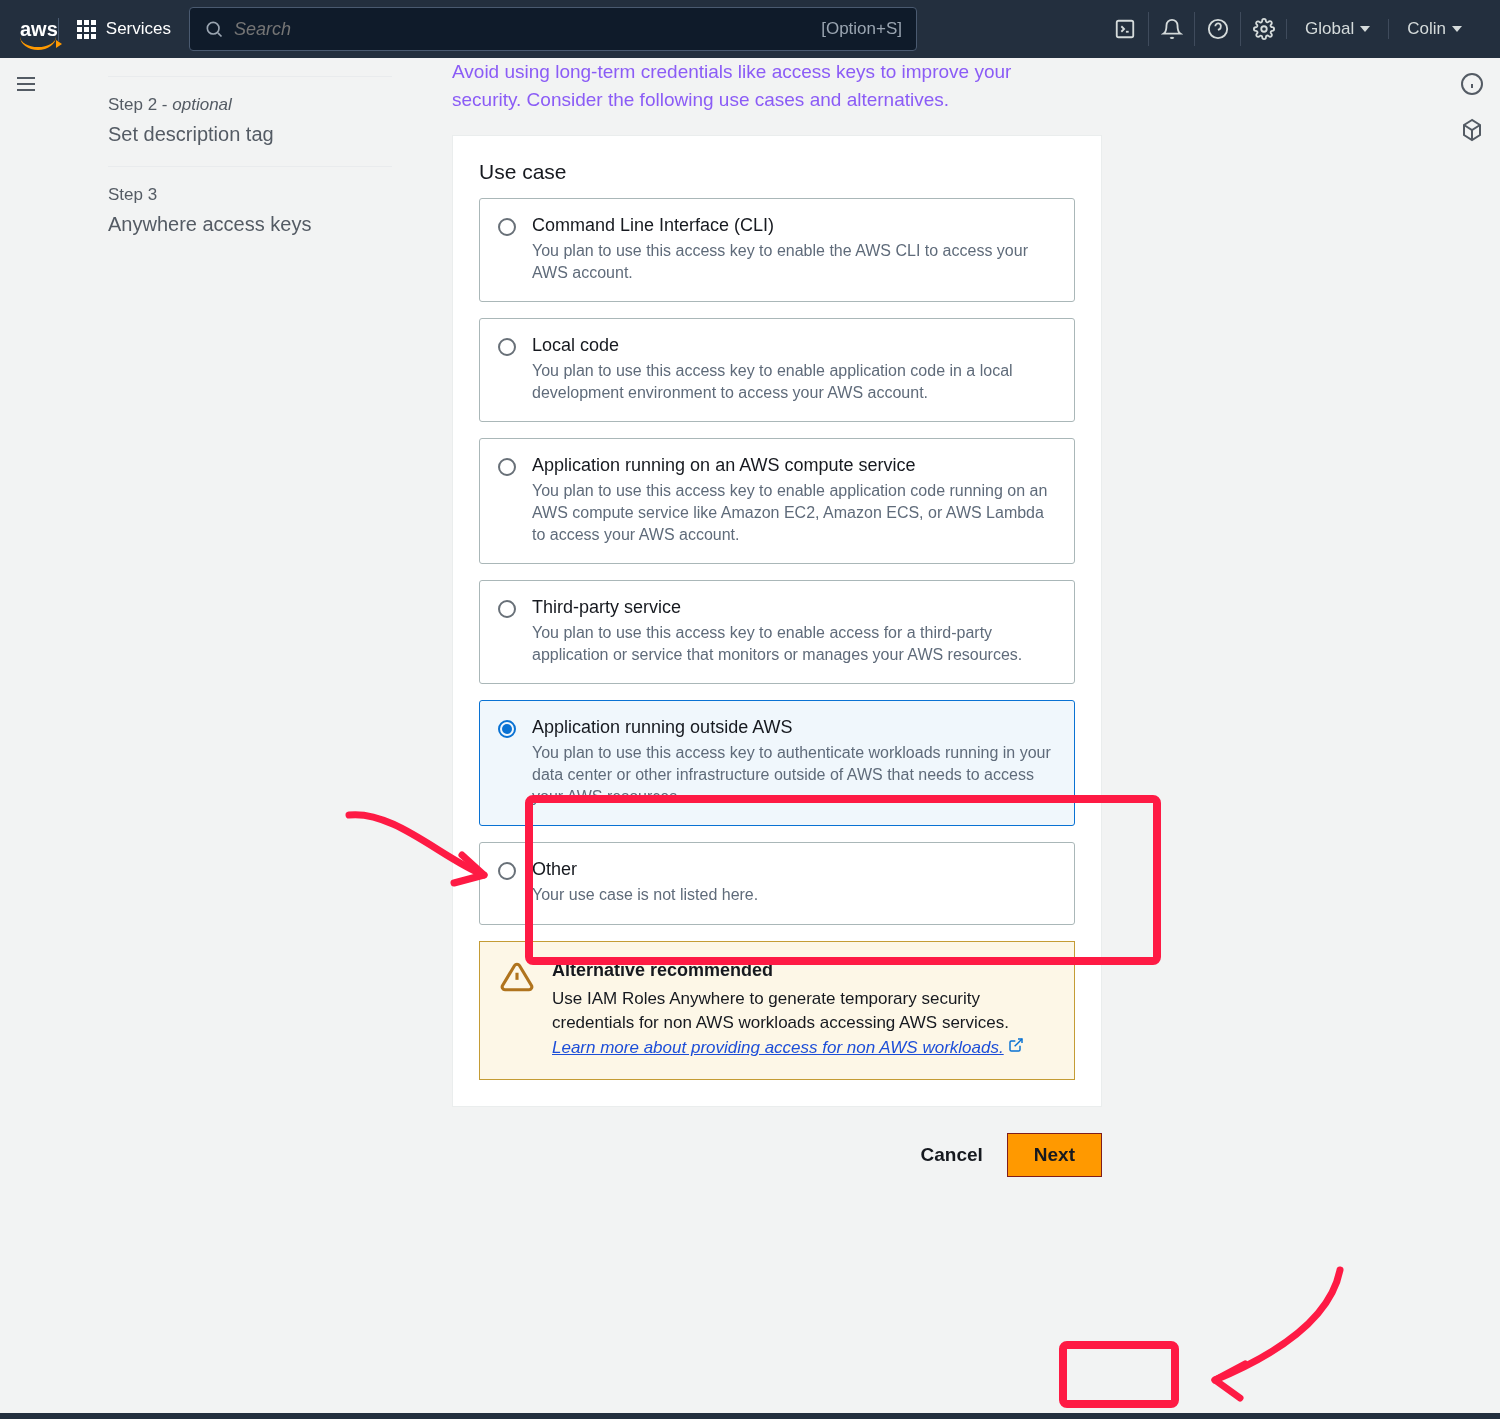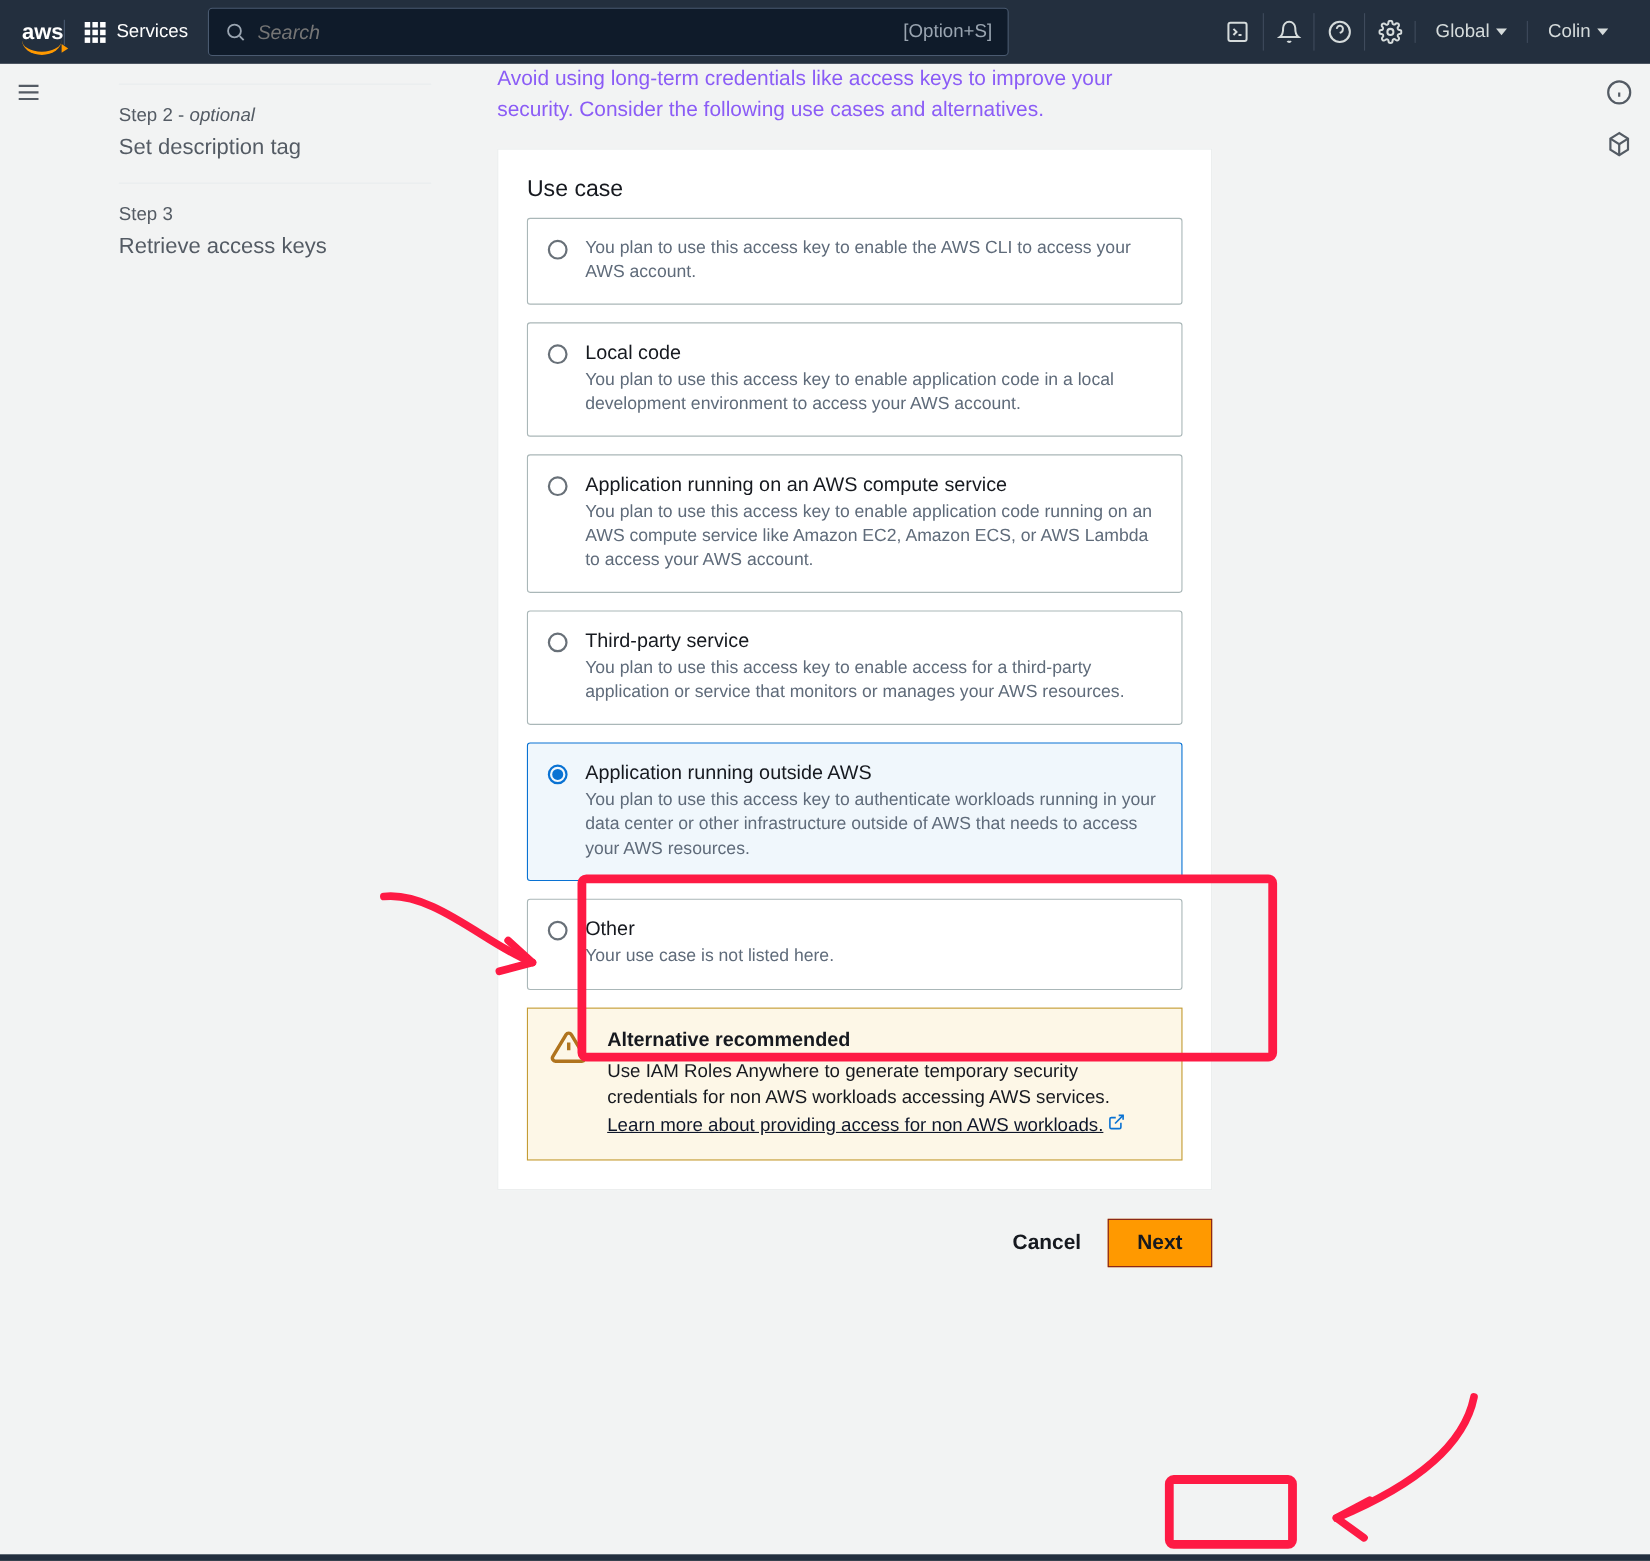--- a/index.html
+++ b/index.html
@@ -43,21 +43,21 @@
     .uc.selected{ border-color:#0972d3; background:#f0f7fc; }
     .uc .radio{ width:18px; height:18px; border:2px solid #687078; border-radius:50%; margin-top:3px; flex-shrink:0; position:relative;}
     .uc.selected .radio{ border-color:#0972d3;}
     .uc.selected .radio::after{ content:""; position:absolute; inset:2px; background:#0972d3; border-radius:50%;}
     .uc .t{ font-size:18px; color:#16191f; margin-bottom:4px;}
     .uc .d{ font-size:16px; color:#5f6b7a; line-height:1.35;}
     .alert{ border:1px solid #c49c35; background:#fdf7e7; padding:18px 20px; display:flex; gap:18px;}
     .alert .warn{ color:#b0741e; flex-shrink:0; }
     .alert .at{ font-weight:700; font-size:18px; margin-bottom:6px;}
     .alert .ad{ font-size:17px; color:#16191f; line-height:1.45;}
-    .alert .ad a{ color:#0f172a; text-decoration:underline;}
+    .alert .ad a{ color:#1d4ed8; text-decoration:underline;font-style:italic;}
     .ext{display:inline-block; vertical-align:middle; margin-left:4px; color:#0972d3;}
 
     .actions{ width:650px; display:flex; justify-content:flex-end; gap:24px; align-items:center; padding:26px 0 24px;}
     .btn-cancel{ background:transparent; border:none; font-size:19px; color:#16191f; font-weight:700; cursor:pointer;}
     .btn-next{ background:#ff9900; border:1px solid #7f1d1d; font-size:19px; font-weight:700; color:#16191f; padding:10px 26px; cursor:pointer;}
 
     
     .right-rail{ width:56px; padding-top:14px; text-align:center; }
     .right-rail .ric{ color:#545b64; margin-bottom:18px; cursor:pointer;}
 
@@ -142,33 +142,34 @@
   </div>
 
   <div class="sidebar">
     <div class="step" style="padding-top:0;border-top:none;"></div>
     <div class="step">
       <div class="label"><span>Step 2 - </span><span class="opt">optional</span></div>
       <div class="title">Set description tag</div>
     </div>
     <div class="step">
       <div class="label">Step 3</div>
-      <div class="title">Retrieve access keys</div>
+      <div class="title">Anywhere access keys</div>
     </div>
   </div>
 
   <div class="main">
     <p class="intro">Avoid using long-term credentials like access keys to improve your security. Consider the following use cases and alternatives.</p>
 
     <div class="panel">
       <h2>Use case</h2>
       <div id="usecase-list">
           <div class="uc">
             <span class="radio"></span>
             <div>
+              <div class="t">Command Line Interface (CLI)</div>
               <div class="d">You plan to use this access key to enable the AWS CLI to access your AWS account.</div>
             </div>
           </div>
           <div class="uc">
             <span class="radio"></span>
             <div>
               <div class="t">Local code</div>
               <div class="d">You plan to use this access key to enable application code in a local development environment to access your AWS account.</div>
             </div>
           </div>

